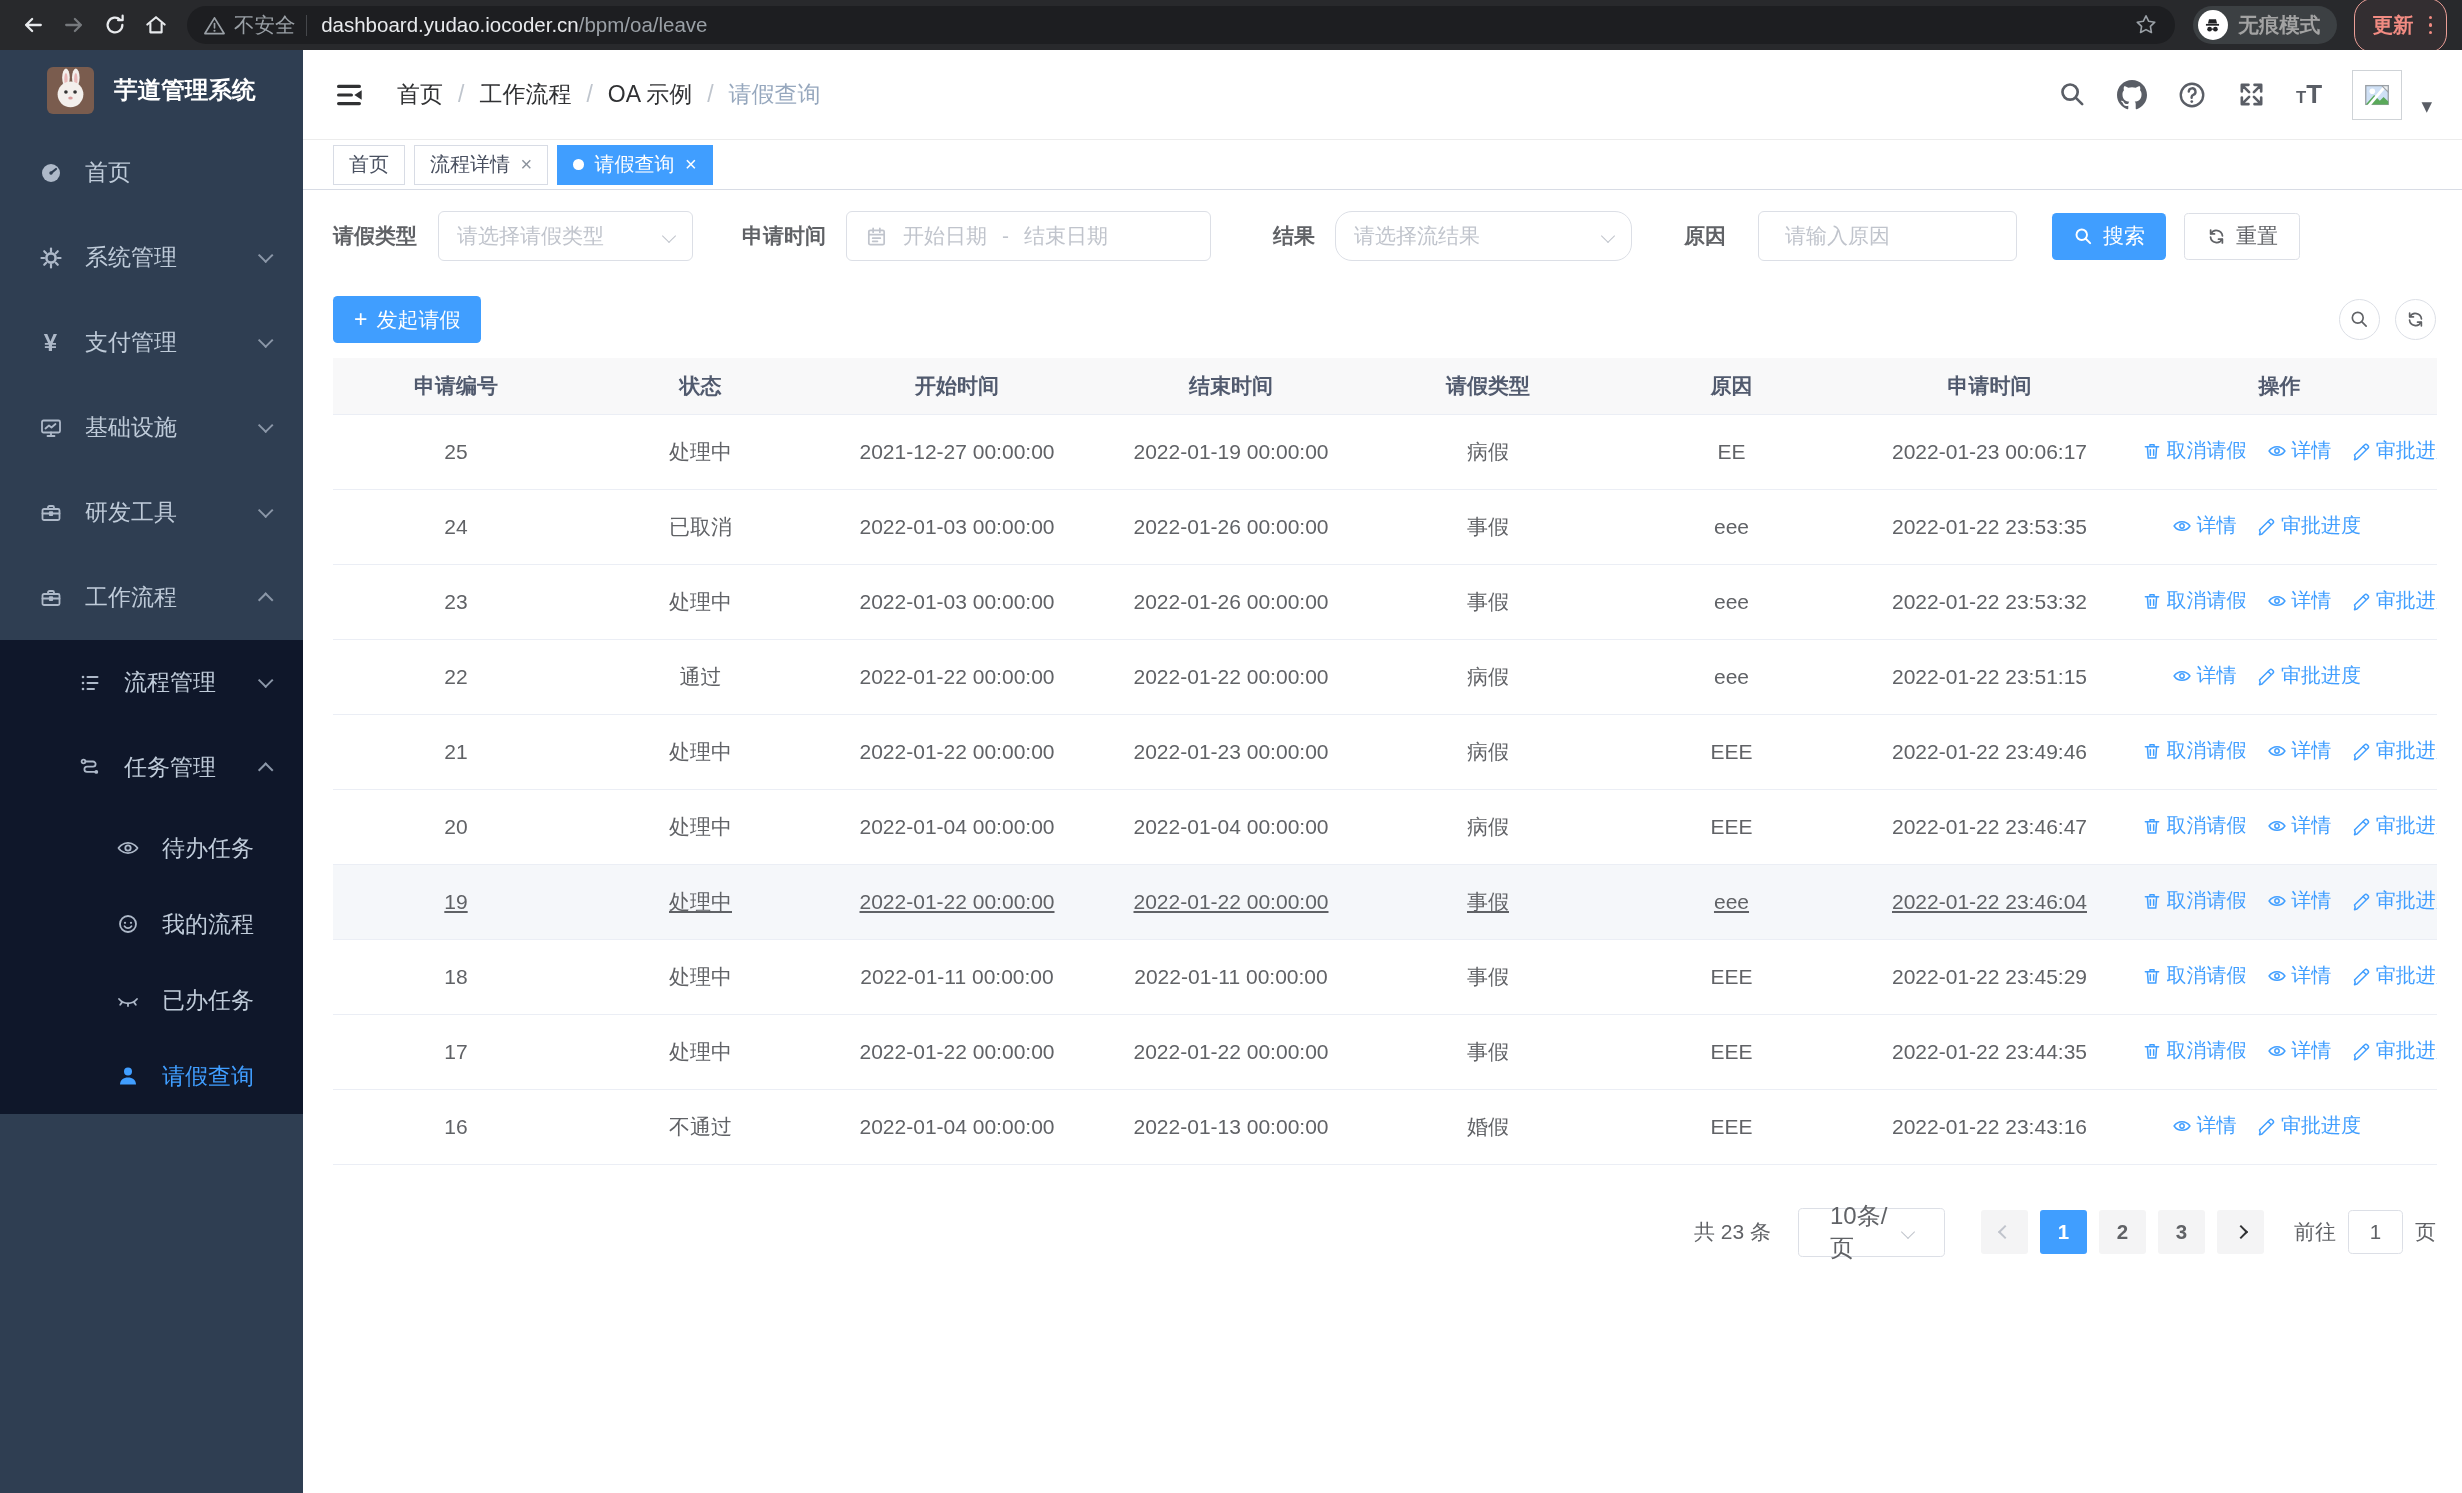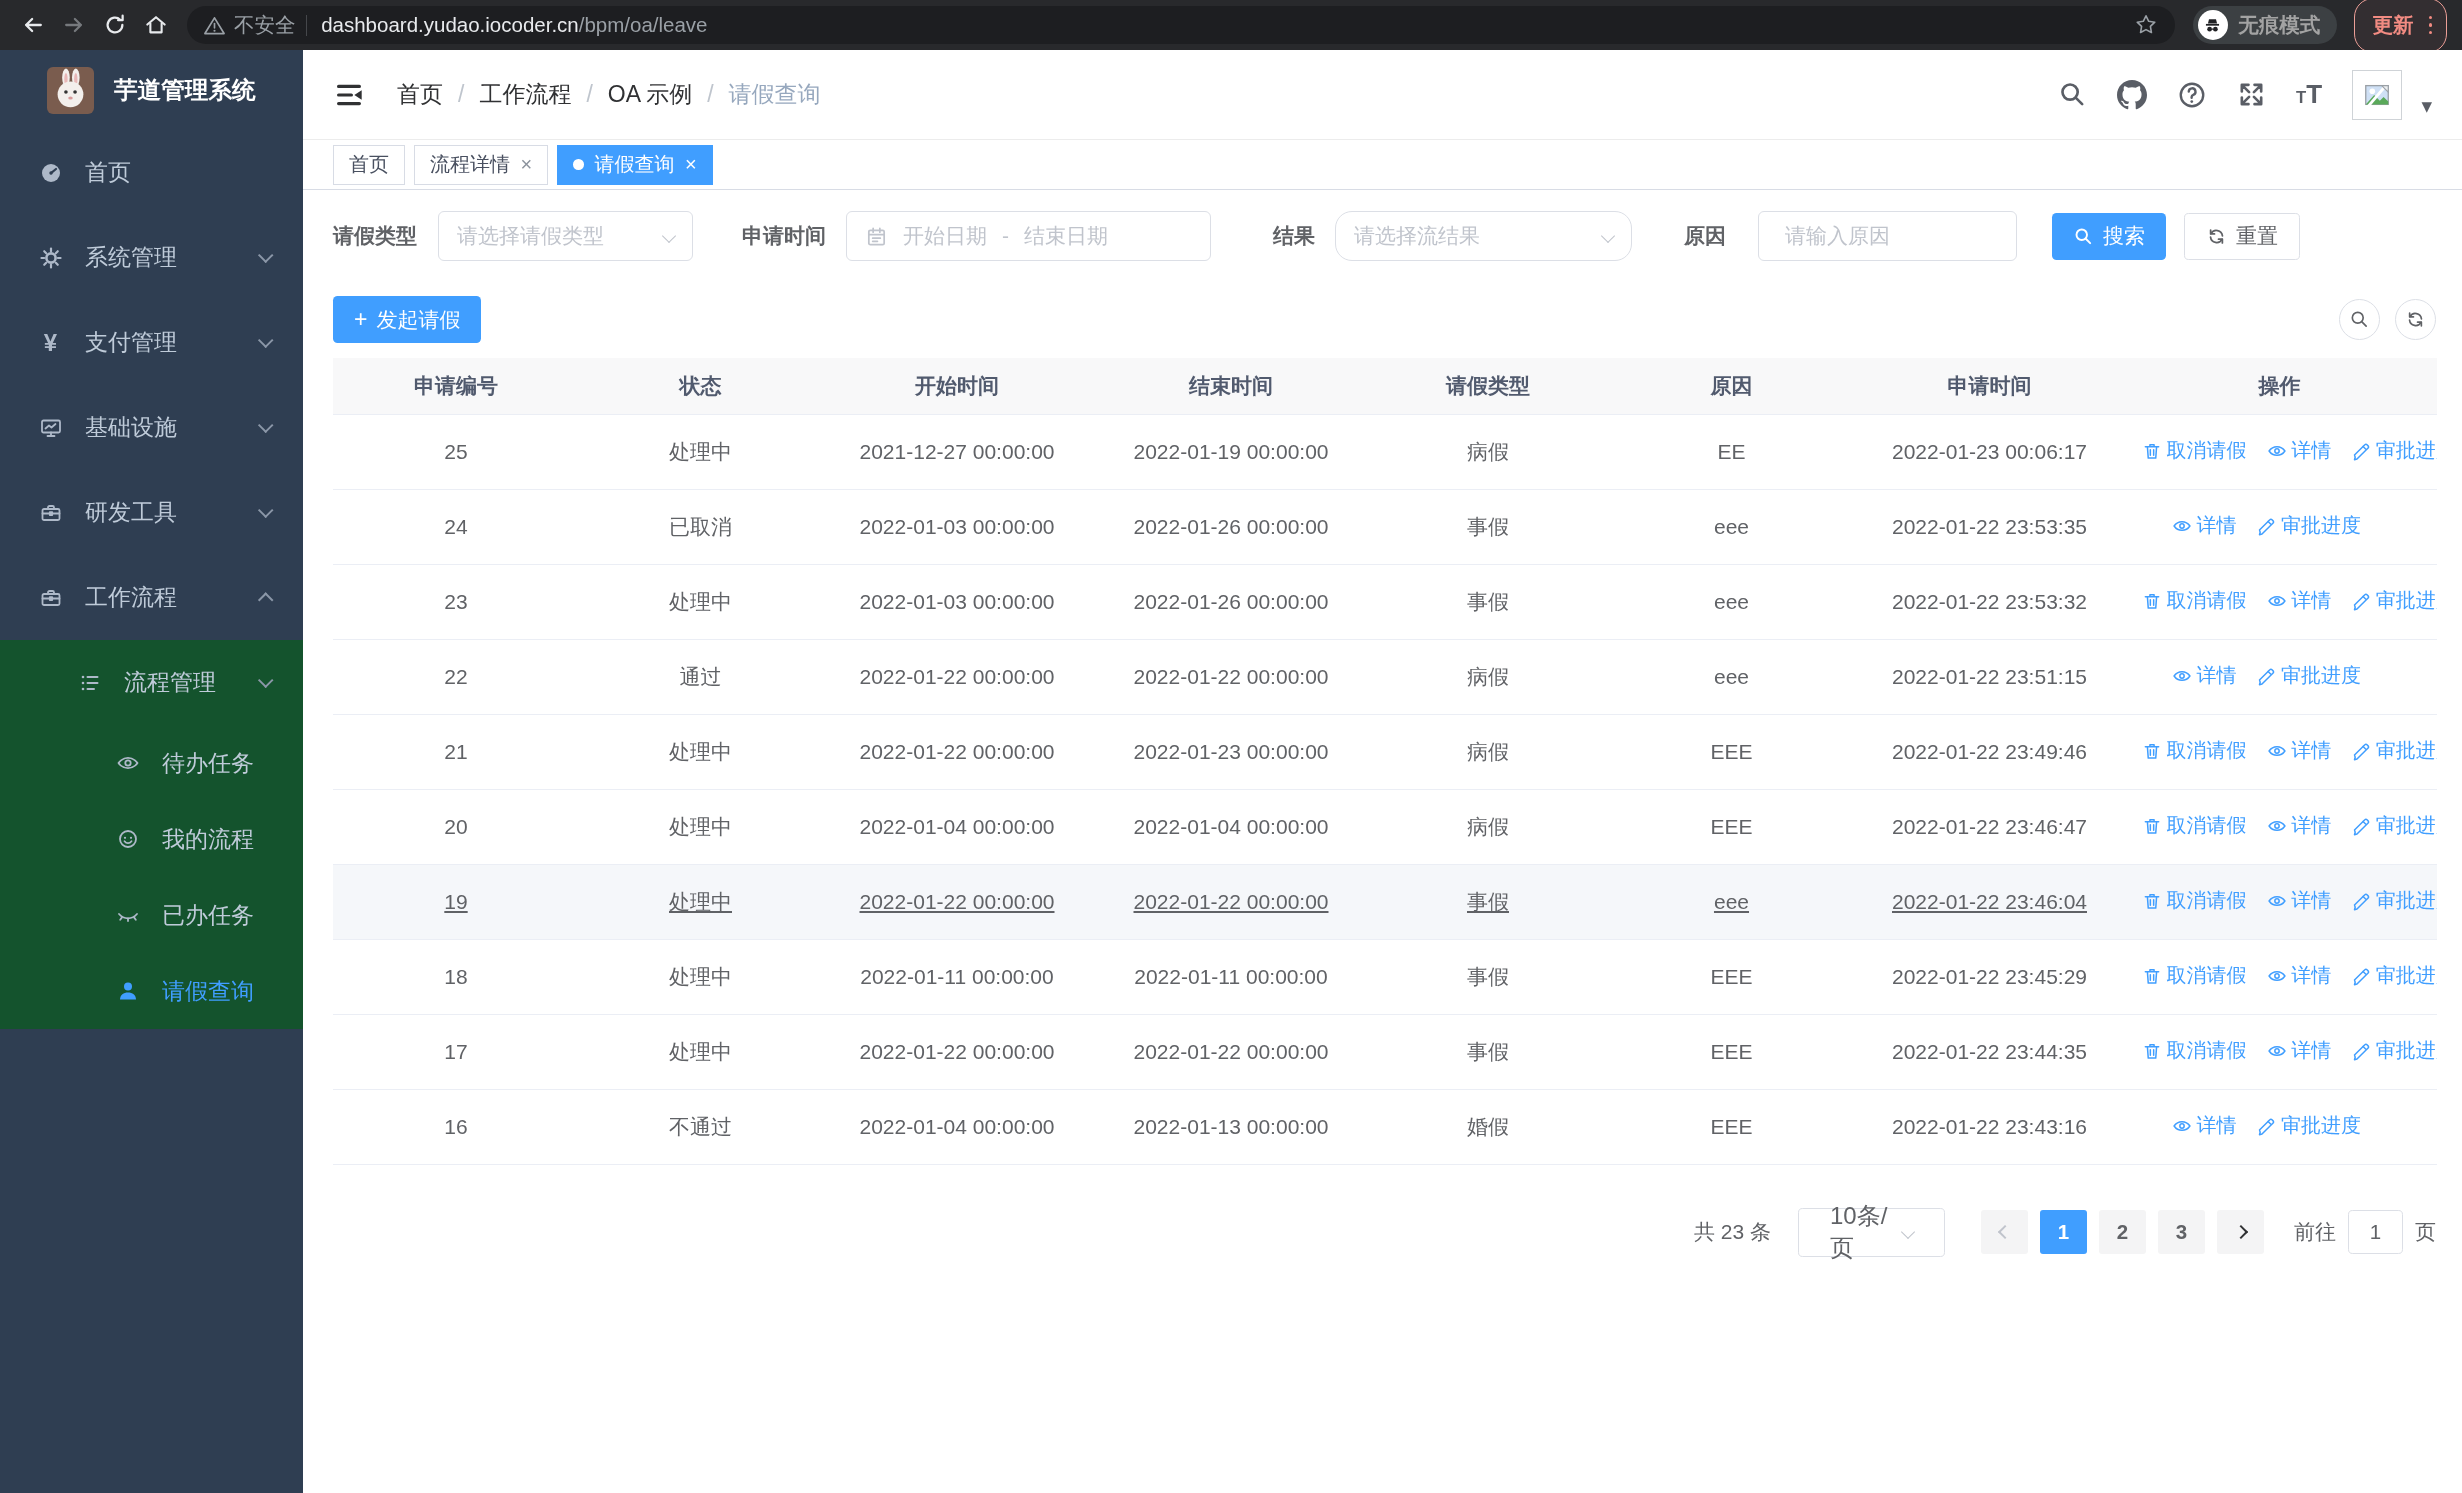--- a/index.html
+++ b/index.html
@@ -28,21 +28,21 @@
 
   
   .sidebar { width:303px; background:#2f3e52; flex-shrink:0; color:#bfcbd9; }
   .logo-row { height:80px; display:flex; align-items:center; padding-left:47px; gap:20px; }
   .logo-img { width:47px; height:47px; border-radius:6px; overflow:hidden; flex-shrink:0; }
   .logo-title { color:#fff; font-size:23.6px; font-weight:700; white-space:nowrap; }
   .menu-item { display:flex; align-items:center; gap:21px; font-size:23px; cursor:pointer; padding:0 32px 0 37px; }
   .menu-item .m-icon { width:27px; display:flex; justify-content:center; color:#aeb9c9; flex-shrink:0; }
   .menu-item .label { flex:1; white-space:nowrap; }
   .lvl0 { height:85px; }
-  .submenu { background:#14532d; }
+  .submenu { background:#0f172a; }
   .lvl1 { height:85px; padding-left:76px; }
   .lvl2 { height:76px; padding-left:114px; }
   .menu-item.active { color:#409eff; }
   .menu-item.active .m-icon { color:#409eff; }
   .chev { width:11.4px; height:11.4px; border-right:2.3px solid #8b97a8; border-bottom:2.3px solid #8b97a8; flex-shrink:0; }
   .chev.down { transform:rotate(45deg) translate(-1.5px,-1.5px); }
   .chev.up { transform:rotate(-135deg) translate(-1.5px,-1.5px); }
   .yen-glyph { font-size:24px; font-weight:700; color:#aeb9c9; }
 
   
@@ -292,20 +292,31 @@
               <circle cx="5" cy="6" r="1.3" fill="currentColor" stroke="none"></circle>
               <circle cx="5" cy="12" r="1.3" fill="currentColor" stroke="none"></circle>
               <circle cx="5" cy="18" r="1.3" fill="currentColor" stroke="none"></circle>
               <path d="M9.5 6h10M9.5 12h10M9.5 18h6.5"></path>
             </svg>
         </span>
         <span class="label">流程管理</span>
         <span class="chev down"></span>
       </div>
 
+      <div class="menu-item lvl1">
+        <span class="m-icon">
+          <svg width="24" height="24" viewBox="0 0 24 24" fill="none" stroke="currentColor" stroke-width="1.8" stroke-linecap="round">
+              <circle cx="5.5" cy="5.5" r="1.9"></circle>
+              <path d="M7.5 5.5H15a2.6 2.6 0 0 1 0 5.2H9a2.6 2.6 0 0 0 0 5.2h7.5"></path>
+              <circle cx="18.3" cy="15.9" r="1.9" fill="currentColor" stroke="none"></circle>
+            </svg>
+        </span>
+        <span class="label">任务管理</span>
+        <span class="chev up"></span>
+      </div>
 
       <div class="menu-item lvl2">
         <span class="m-icon">
           <svg width="24" height="24" viewBox="0 0 24 24" fill="none" stroke="currentColor" stroke-width="1.8" stroke-linecap="round" stroke-linejoin="round">
               <path d="M2.5 12S6 6.8 12 6.8 21.5 12 21.5 12 18 17.2 12 17.2 2.5 12 2.5 12z"></path>
               <circle cx="12" cy="12" r="2.7"></circle>
             </svg>
         </span>
         <span class="label">待办任务</span>
       </div>

